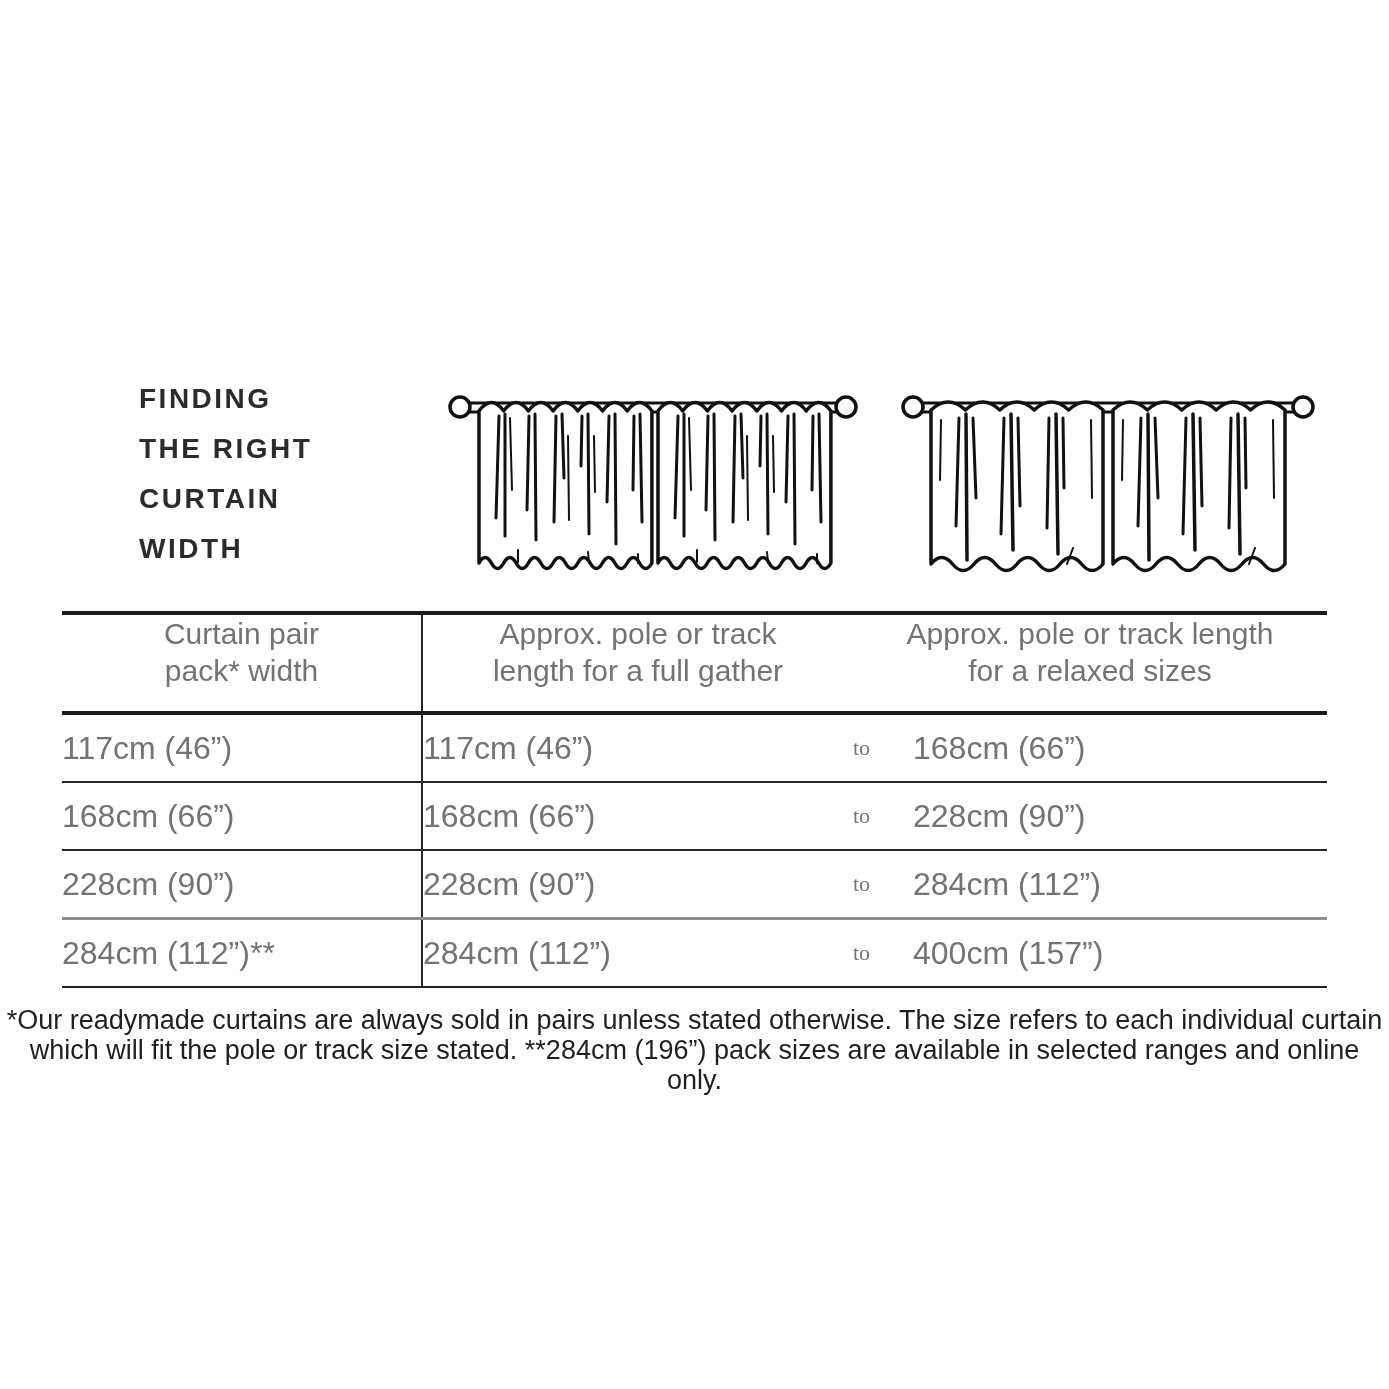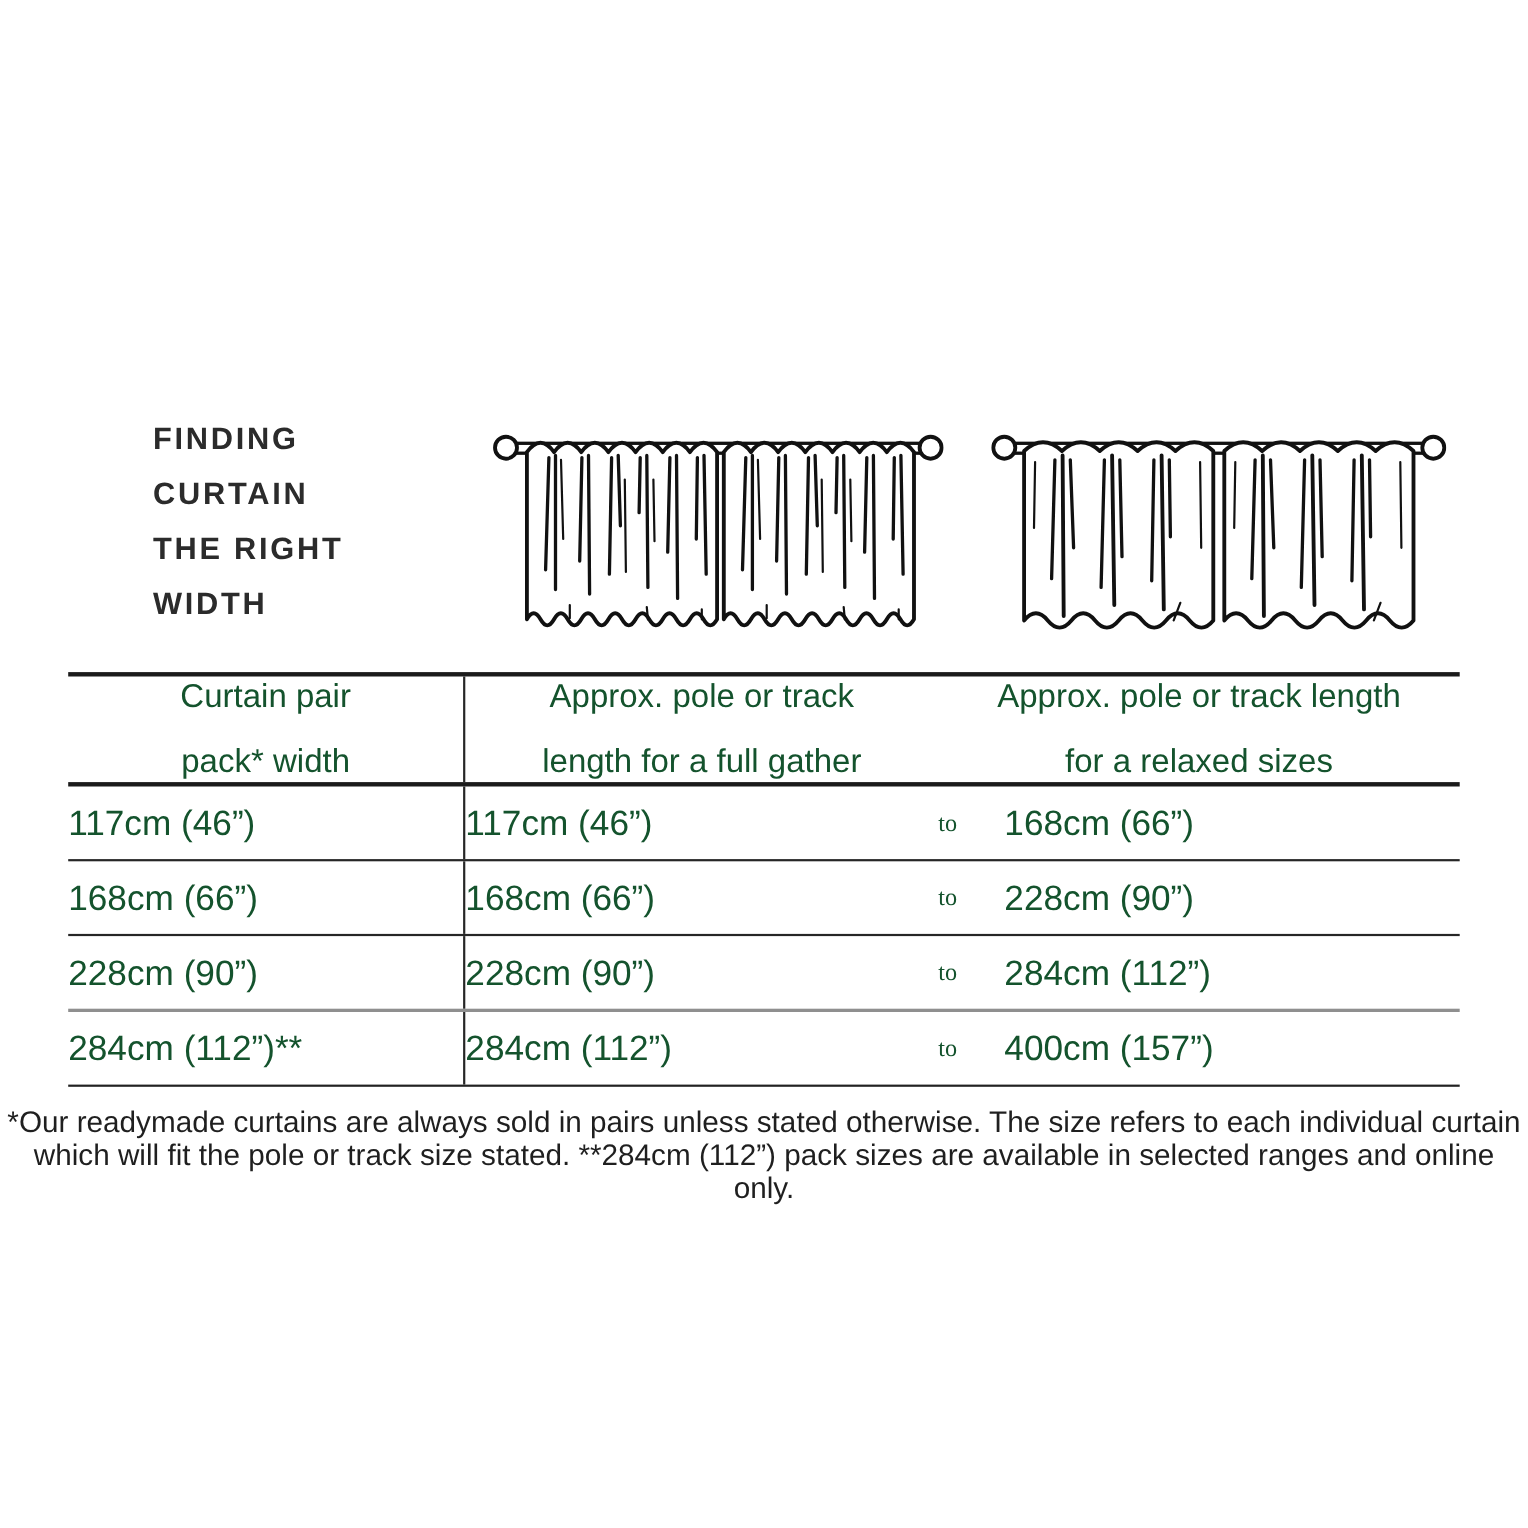--- a/index.html
+++ b/index.html
@@ -42,24 +42,24 @@
     display: grid;
     grid-template-columns: 361px 430px 60px 1fr;
     height: 66px;
     border-bottom: 2px solid #262626;
   }
   .t-row.gray-divider { border-bottom: 3px solid #8f8f8f; }
   .t-row.last { border-bottom: none; }
   .cell {
     display: flex;
     align-items: center;
-    justify-content: space-between;
+    justify-content: flex-start;
     text-align: center;
     font-size: 32px;
-    color: #14532d;
+    color: #737373;
     box-sizing: border-box;
   }
   .col1 { border-right: 2px solid #262626; }
   .hdr {
     flex-direction: column;
     font-size: 30px;
     line-height: 37px;
   }
   .joiner { font-size: 22px; font-family: Liberation Serif, serif; }
 
@@ -71,22 +71,22 @@
     font-size: 27px;
     line-height: 30px;
     color: #1f1f1f;
   }
 </style>
 </head>
 <body>
 
 <div class="title">
   <div>FINDING</div>
+  <div>THE RIGHT</div>
   <div>CURTAIN</div>
-  <div>THE RIGHT</div>
   <div>WIDTH</div>
 </div>
 
 <div class="illo illo-full">
   <svg width="410" height="196" viewBox="0 0 410 196" fill="none">
 
     <rect x="20" y="25" width="370" height="9" fill="#ffffff" stroke="#111111" stroke-width="3"></rect>
     <circle cx="12" cy="29" r="10" fill="#ffffff" stroke="#111111" stroke-width="3.5"></circle>
     <circle cx="398" cy="29" r="10" fill="#ffffff" stroke="#111111" stroke-width="3.5"></circle>
 
@@ -163,14 +163,14 @@
   <div class="t-row last">
     <div class="cell col1">284cm (112”)**</div>
     <div class="cell">284cm (112”)</div>
     <div class="cell joiner">to</div>
     <div class="cell">400cm (157”)</div>
   </div>
 </div>
 
 <div class="footnote">
   <div>*Our readymade curtains are always sold in pairs unless stated otherwise. The size refers to each individual curtain</div>
-  <div>which will fit the pole or track size stated. **284cm (112”) pack sizes are available in selected ranges and online only.</div>
+  <div>which will fit the pole or track size stated. **284cm (196”) pack sizes are available in selected ranges and online only.</div>
 </div>
 
 </body></html>

